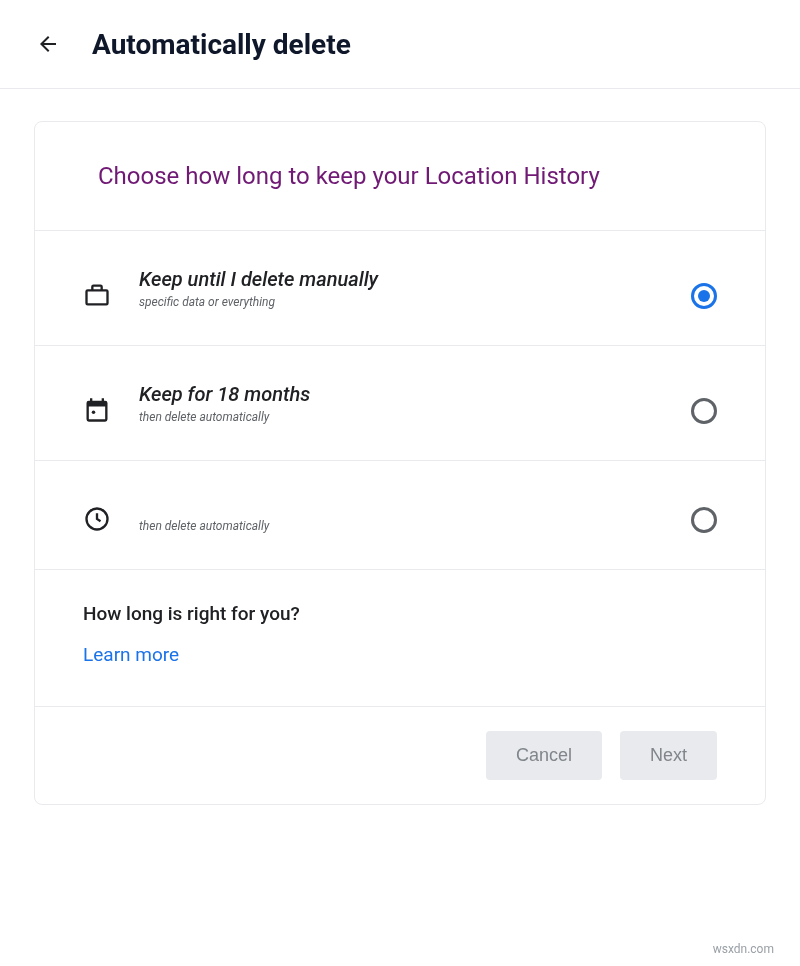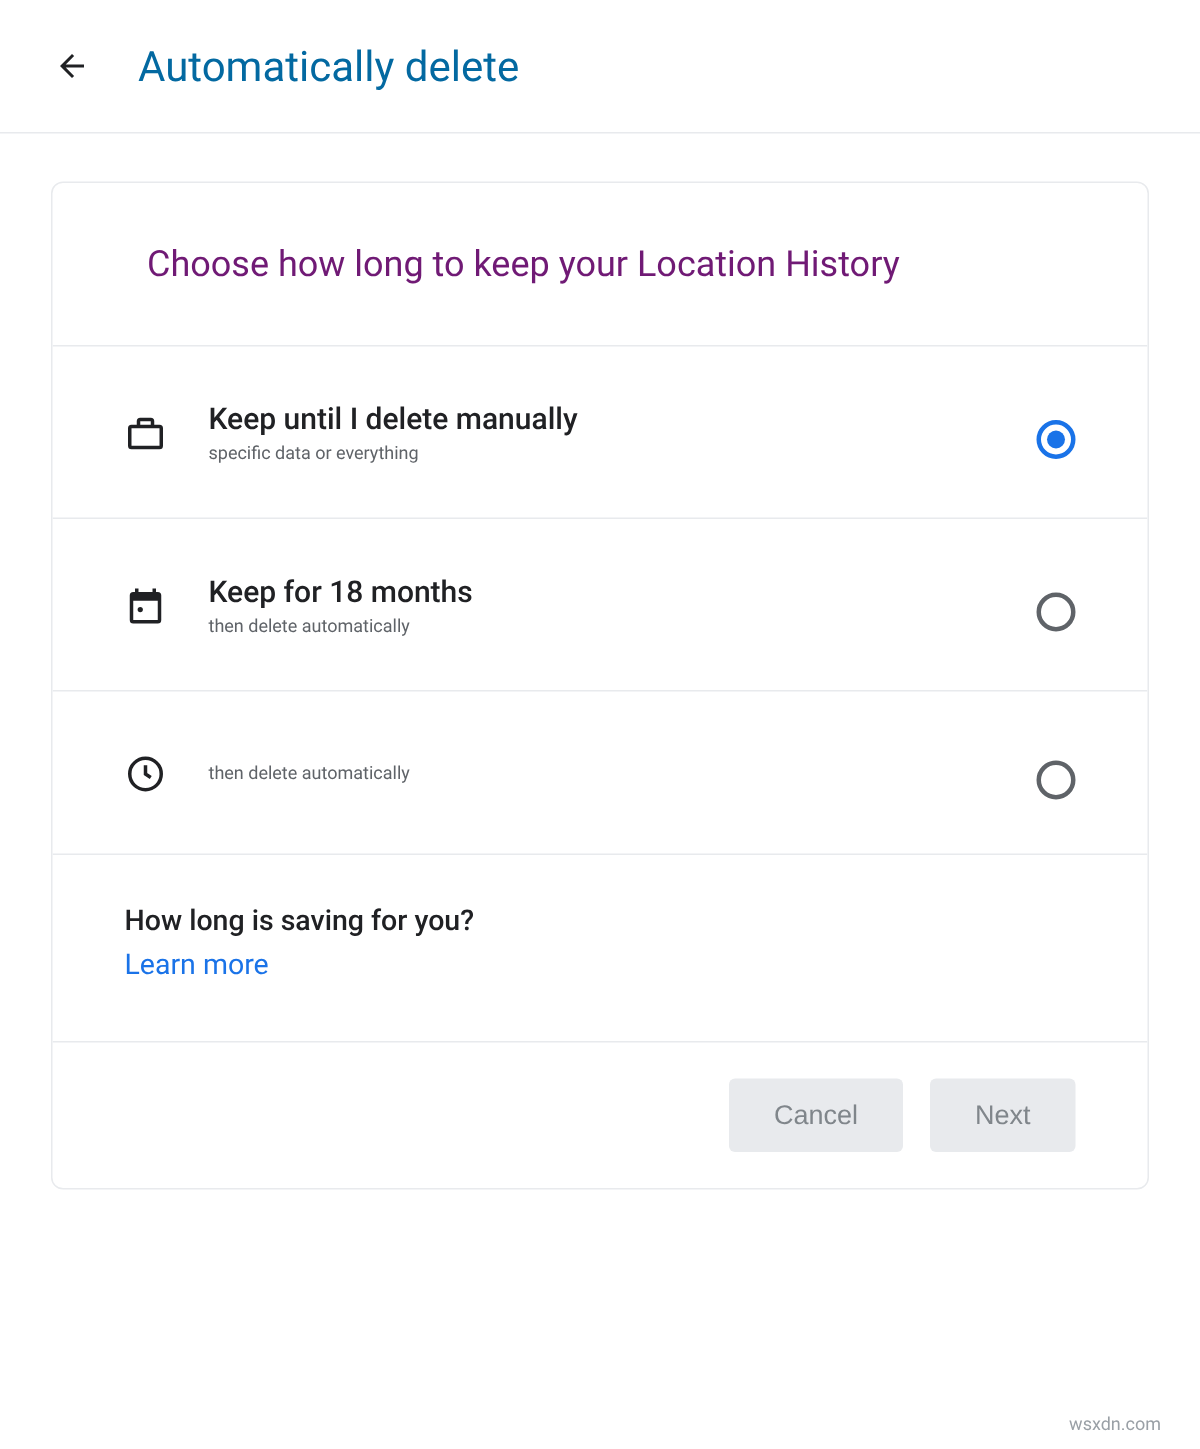--- a/index.html
+++ b/index.html
@@ -31,45 +31,46 @@
       cursor: pointer;
       margin-right: 24px;
     }
     .back-btn svg {
       width: 24px;
       height: 24px;
       fill: #202124;
     }
     .header-title {
       font-size: 28px;
-      font-weight: 400;
-      color: #0369a1;
+      font-weight: 700;
+      color: #0f172a;
     }
     .card {
       margin: 32px 34px 0 34px;
       border: 1px solid #e8eaed;
       border-radius: 8px;
       overflow: hidden;
     }
     .card-header {
       padding: 40px 48px 40px 48px;
       border-bottom: 1px solid #e8eaed;
     }
     .card-title {
       font-size: 24px;
       font-weight: 400;
       color: #701a75;
       margin-left: 15px;
     }
     .option {
       display: flex;
-      align-items: center;
+      align-items: flex-end;
       padding: 36px 48px 36px 48px;
       border-bottom: 1px solid #e8eaed;
       cursor: pointer;
+      font-style: italic;
     }
     .option.last-option {
       border-bottom: 1px solid #e8eaed;
     }
     .option-icon {
       width: 28px;
       height: 28px;
       margin-top: 2px;
       flex-shrink: 0;
     }
@@ -122,21 +123,21 @@
     .info-text {
       font-size: 19px;
       color: #202124;
       line-height: 1.5;
     }
     .learn-more {
       color: #1a73e8;
       text-decoration: none;
       font-size: 19px;
       display: inline-block;
-      margin-top: 2px;
+      margin-top: 14px;
     }
     .footer {
       display: flex;
       justify-content: flex-end;
       padding: 24px 48px;
       gap: 18px;
       border-top: 1px solid #e8eaed;
     }
     .btn {
       border: none;
@@ -203,21 +204,21 @@
       <circle cx="12" cy="12" r="9"></circle>
       <path d="M12 7v5l3 2"></path>
     </svg>
     <div class="option-text">
       <div class="option-subtitle">then delete automatically</div>
     </div>
     <div class="radio"></div>
   </div>
 
   <div class="info-section">
-    <div class="info-title">How long is saving for you?</div>
+    <div class="info-title">How long is right for you?</div>
     <a href="#" class="learn-more">Learn more</a>
   </div>
 
   <div class="footer">
     <button class="btn">Cancel</button>
     <button class="btn">Next</button>
   </div>
 </div>
 
 <div class="watermark">wsxdn.com</div>

